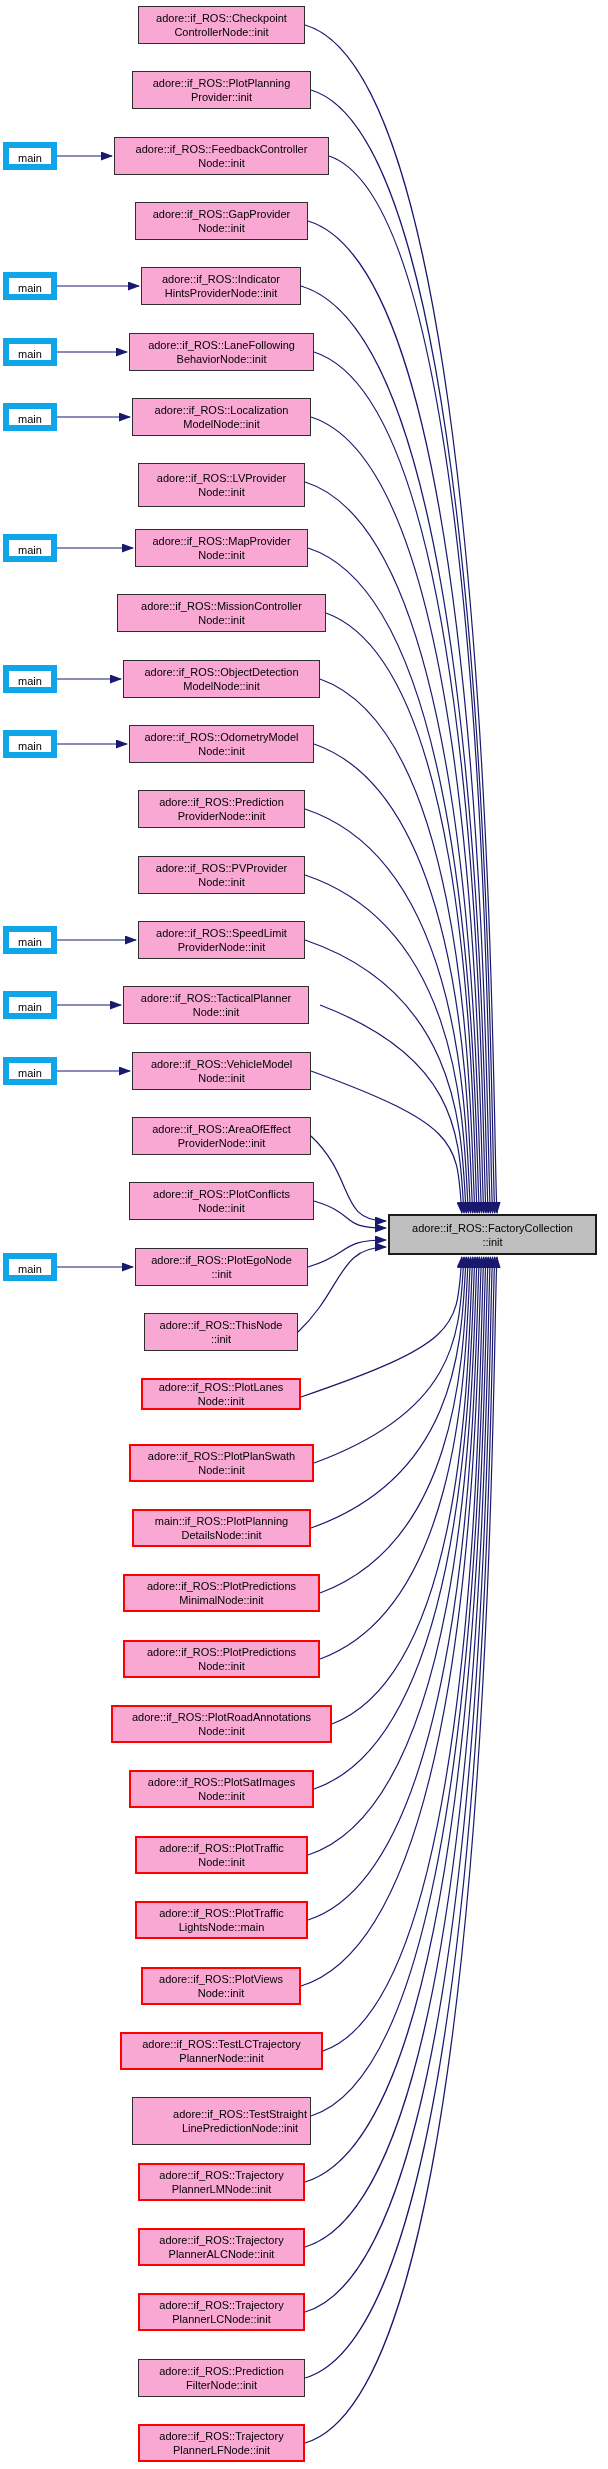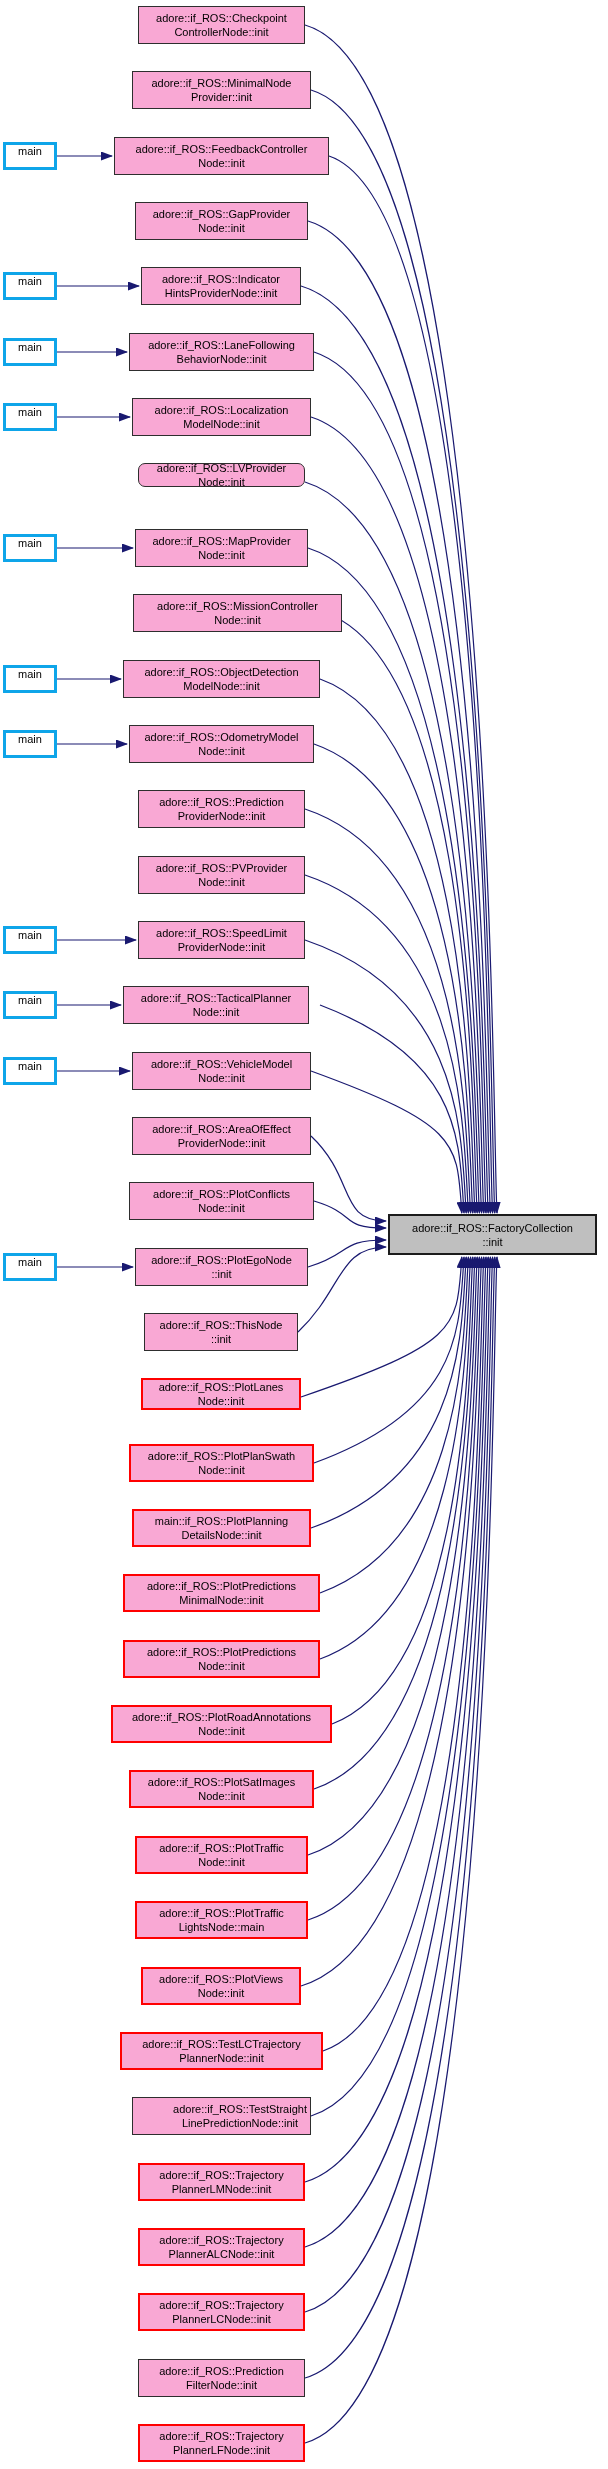--- a/index.html
+++ b/index.html
@@ -10,22 +10,22 @@
   #edge-layer{position:absolute;left:0;top:0;pointer-events:none;}
   .gnode{
     position:absolute;box-sizing:border-box;background:#f9a8d4;
     display:flex;flex-direction:column;justify-content:center;align-items:center;
     text-align:center;font-size:11px;line-height:14px;color:#000000;
     border:1px solid #2e2e2e;cursor:pointer;
   }
   .gnode.red{border-width:2px;}
   .main-node{
     position:absolute;box-sizing:border-box;background:#ffffff;
-    display:flex;justify-content:center;align-items:flex-start;
-    font-size:11px;color:#000000;border:3px solid #0ea5e9;cursor:pointer;
+    display:flex;justify-content:center;align-items:flex-end;
+    font-size:11px;color:#000000;border:6px solid #0ea5e9;cursor:pointer;
   }
   #center-node{
     position:absolute;left:388px;top:1214px;width:209px;height:41px;
     box-sizing:border-box;display:flex;flex-direction:column;justify-content:center;
     align-items:center;text-align:center;font-size:11px;line-height:14px;
     color:#000000;border:2px solid #1c1c1c;
   }
   .nl{display:block;white-space:nowrap;}
 </style>
 </head>
@@ -90,21 +90,21 @@
     </svg>
   <div id="center-node" style="background: rgb(191, 191, 191);">
     <span class="nl">adore::if_ROS::FactoryCollection</span>
     <span class="nl">::init</span>
   </div>
 <div class="gnode" style="left: 138px; top: 6px; width: 167px; height: 38px;">
       <span class="nl">adore::if_ROS::Checkpoint</span>
       <span class="nl">ControllerNode::init</span>
     </div>
     <div class="gnode" style="left: 132px; top: 71px; width: 179px; height: 38px;">
-      <span class="nl">adore::if_ROS::MinimalNode</span>
+      <span class="nl">adore::if_ROS::PlotPlanning</span>
       <span class="nl">Provider::init</span>
     </div>
     <div class="gnode" style="left: 114px; top: 137px; width: 215px; height: 38px;">
       <span class="nl">adore::if_ROS::FeedbackController</span>
       <span class="nl">Node::init</span>
     </div>
     <div class="main-node" style="left: 3px; top: 142px; width: 54px; height: 28px;">
       <span>main</span>
     </div>
     <div class="gnode" style="left: 135px; top: 202px; width: 173px; height: 38px;">
@@ -125,32 +125,32 @@
     <div class="main-node" style="left: 3px; top: 338px; width: 54px; height: 28px;">
       <span>main</span>
     </div>
     <div class="gnode" style="left: 132px; top: 398px; width: 179px; height: 38px;">
       <span class="nl">adore::if_ROS::Localization</span>
       <span class="nl">ModelNode::init</span>
     </div>
     <div class="main-node" style="left: 3px; top: 403px; width: 54px; height: 28px;">
       <span>main</span>
     </div>
-    <div class="gnode" style="left: 138px; top: 463px; width: 167px; height: 24px; border-radius: 7px;">
+    <div class="gnode" style="left: 138px; top: 463px; width: 167px; height: 44px;">
       <span class="nl">adore::if_ROS::LVProvider</span>
       <span class="nl">Node::init</span>
     </div>
     <div class="gnode" style="left: 135px; top: 529px; width: 173px; height: 38px;">
       <span class="nl">adore::if_ROS::MapProvider</span>
       <span class="nl">Node::init</span>
     </div>
     <div class="main-node" style="left: 3px; top: 534px; width: 54px; height: 28px;">
       <span>main</span>
     </div>
-    <div class="gnode" style="left: 117px; top: 594px; width: 209px; height: 38px; margin-left: 16px;">
+    <div class="gnode" style="left: 117px; top: 594px; width: 209px; height: 38px;">
       <span class="nl">adore::if_ROS::MissionController</span>
       <span class="nl">Node::init</span>
     </div>
     <div class="gnode" style="left: 123px; top: 660px; width: 197px; height: 38px;">
       <span class="nl">adore::if_ROS::ObjectDetection</span>
       <span class="nl">ModelNode::init</span>
     </div>
     <div class="main-node" style="left: 3px; top: 665px; width: 54px; height: 28px;">
       <span>main</span>
     </div>
@@ -246,21 +246,21 @@
       <span class="nl">LightsNode::main</span>
     </div>
     <div class="gnode red" style="border-color: rgb(255, 0, 0); left: 141px; top: 1967px; width: 160px; height: 38px;">
       <span class="nl">adore::if_ROS::PlotViews</span>
       <span class="nl">Node::init</span>
     </div>
     <div class="gnode red" style="border-color: rgb(255, 0, 0); left: 120px; top: 2032px; width: 203px; height: 38px;">
       <span class="nl">adore::if_ROS::TestLCTrajectory</span>
       <span class="nl">PlannerNode::init</span>
     </div>
-    <div class="gnode" style="left: 132px; top: 2097px; width: 179px; height: 38px; padding-left: 37px;">
+    <div class="gnode" style="left: 132px; top: 2097px; width: 179px; height: 48px; padding-left: 37px;">
       <span class="nl">adore::if_ROS::TestStraight</span>
       <span class="nl">LinePredictionNode::init</span>
     </div>
     <div class="gnode red" style="border-color: rgb(255, 0, 0); left: 138px; top: 2163px; width: 167px; height: 38px;">
       <span class="nl">adore::if_ROS::Trajectory</span>
       <span class="nl">PlannerLMNode::init</span>
     </div>
     <div class="gnode red" style="border-color: rgb(255, 0, 0); left: 138px; top: 2228px; width: 167px; height: 38px;">
       <span class="nl">adore::if_ROS::Trajectory</span>
       <span class="nl">PlannerALCNode::init</span>

